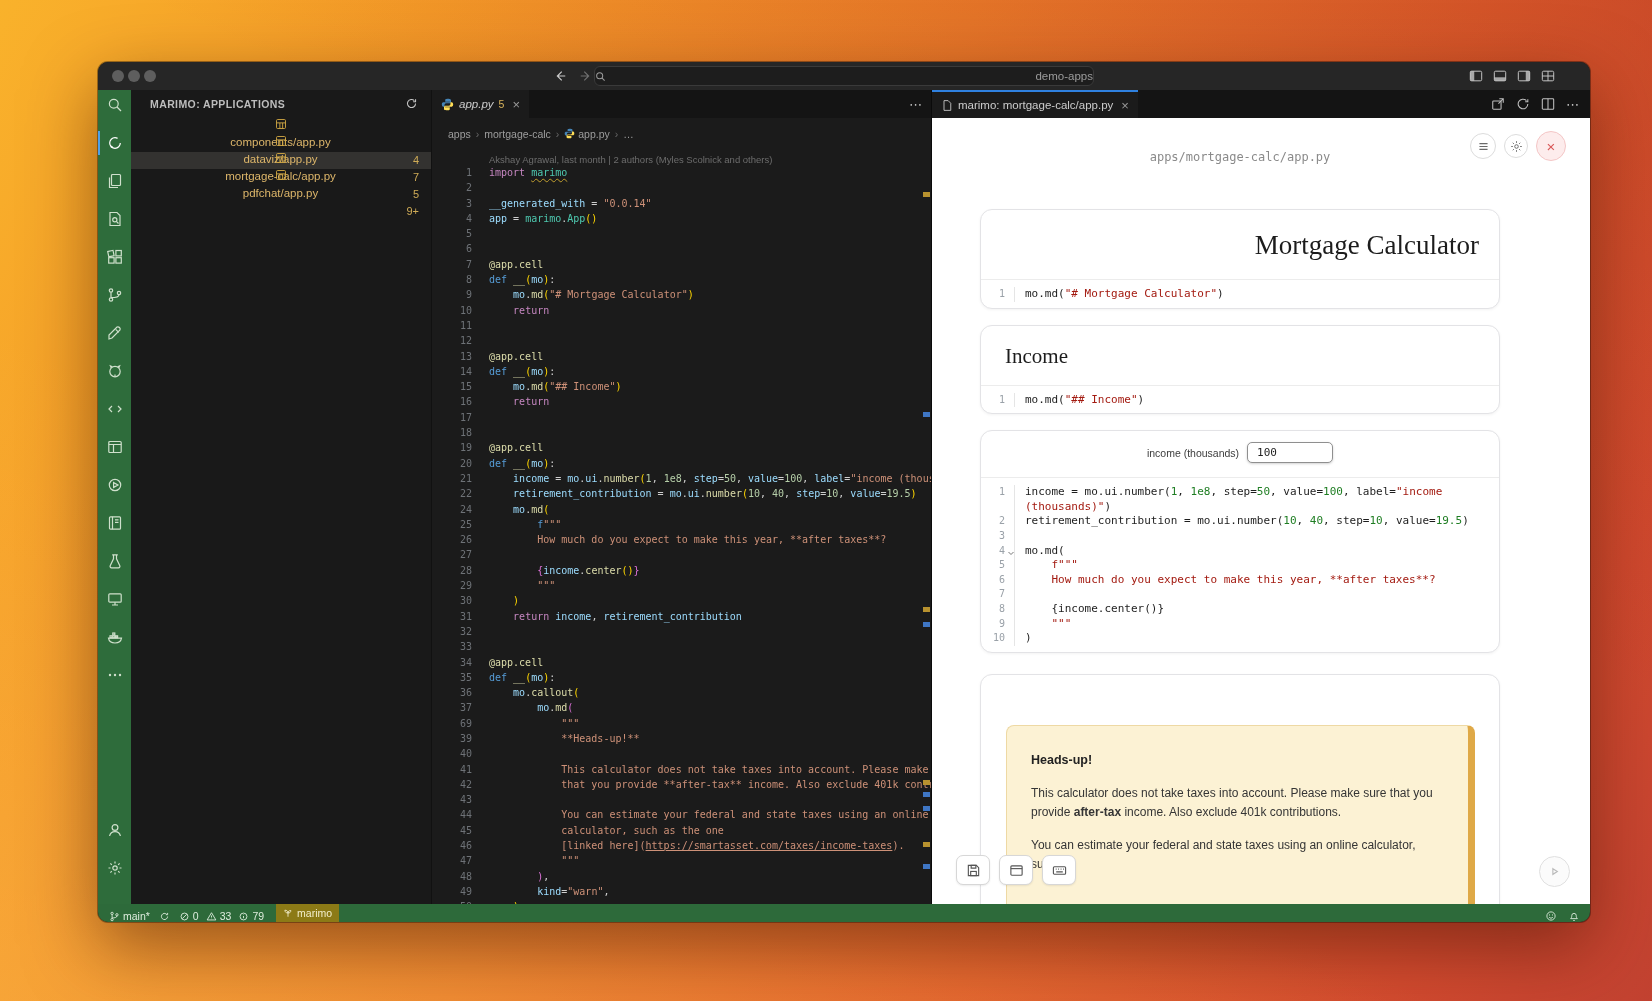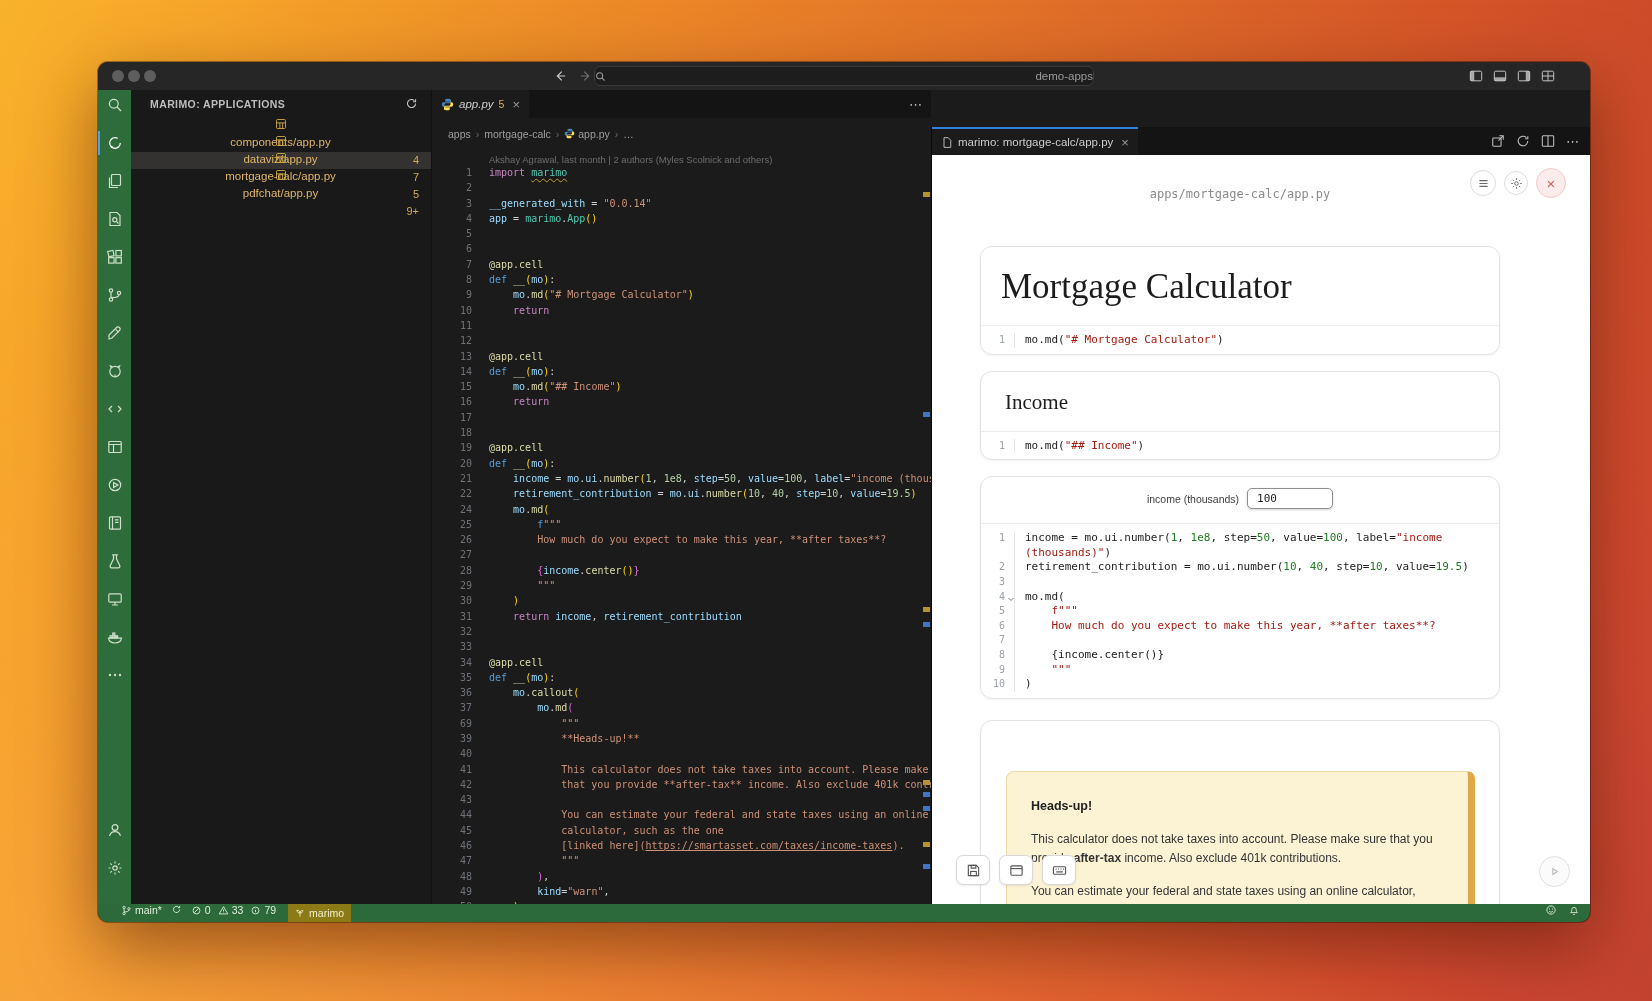--- a/index.html
+++ b/index.html
@@ -56,33 +56,33 @@
   .code-line { display:flex; height:15.3px; white-space:pre; }
   .gutter { width:40px; flex:none; text-align:right; color:#6e7277; }
   .lcode { padding-left:17px; white-space:pre; }
   .tk-k{color:#C586C0}.tk-s{color:#569CD6}.tk-f{color:#DCDCAA}.tk-v{color:#9CDCFE}.tk-n{color:#B5CEA8}
   .tk-r{color:#CE9178}.tk-c{color:#4EC9B0}.tk-t{color:#cfcfcf}.tk-y{color:#FFD700}.tk-o{color:#DA70D6}
   .tk-u{color:#CE9178;text-decoration:underline}
   .tk-m{color:#4EC9B0;text-decoration:underline; text-decoration-style:wavy; text-decoration-color:#bf9d2e; text-underline-offset:2px;}
   .overview-ruler { position:absolute; right:0; top:44px; bottom:0; width:10px; }
   .ovm { position:absolute; right:1px; width:7px; height:5px; }
   
-  .panelcol { flex:1; display:flex; flex-direction:column; background:#141414; border-left:1px solid #0a0a0a; min-width:0;margin-top:37px; }
+  .panelcol { flex:1; display:flex; flex-direction:column; background:#141414; border-left:1px solid #0a0a0a; min-width:0; }
   .panel-actions { position:absolute; right:10px; top:0; height:100%; display:flex; align-items:center; gap:11px; color:#c0c0c0; }
   .webview { flex:1; background:#ffffff; position:relative; overflow:hidden; color:#222; }
   .float-controls { position:absolute; top:13px; right:24px; display:flex; gap:8px; align-items:center; z-index:5; }
   .circle-btn { width:26px; height:26px; border-radius:50%; border:1px solid #dcdcdc; background:#fff; color:#6a6a6a;
     display:flex; align-items:center; justify-content:center; }
   .circle-btn.red { width:30px; height:30px; background:#fdecec; border-color:#f4c6c6; color:#d95757; font-size:15px; }
   .wv-content { position:absolute; inset:0; padding-left:48px; }
   .app-path { margin-top:32px; margin-bottom:45px; width:520px; text-align:center;
     font-family:"DejaVu Sans Mono","Liberation Mono",monospace; font-size:12px; color:#8a8a8a; }
   .card { width:520px; background:#fff; border:1px solid #e3e3e6; border-radius:12px; box-shadow:0 1px 3px rgba(0,0,0,.05); margin-bottom:16px; overflow:hidden; }
   .cell-title { font-family:"Liberation Serif","DejaVu Serif",serif; color:#1c1c1c; font-weight:400; }
-  .cell-title.center { font-size:35px; text-align:left; padding:20px 20px 18px; }
+  .cell-title.center { font-size:27px; text-align:right; padding:20px 20px 18px; }
   .cell-title.left { font-size:21px; text-align:left; padding:18px 24px 16px; }
   .pv-codewrap { border-top:1px solid #ececec; padding:7px 0 6px; }
   .pv-row { display:flex; font-family:"DejaVu Sans Mono","Liberation Mono",monospace; font-size:11px; line-height:14.6px; }
   .pv-gutter { width:34px; flex:none; text-align:right; color:#9aa1a8; font-size:10px; padding-right:9px; border-right:1px solid #e5e5e5; position:relative; }
   .pv-fold { position:absolute; right:-1px; top:3px; color:#777; }
   .pv-text { padding-left:10px; white-space:pre-wrap; width:465px; min-height:14.6px; }
   .pk-bk{color:#1d1d1d}.pk-rs{color:#a31a10}.pk-gn{color:#1e7d22}
   .question { padding:18px 24px 0; font-size:12px; color:#2e2e2e; }
   .question .b, .co-b { font-weight:700; }
   .input-row { display:flex; justify-content:center; align-items:center; gap:8px; margin:11px 0 14px; width:100%; }
@@ -94,21 +94,21 @@
   .callout { margin:50px 24px 0 25px; background:#fcf2d4; border:1px solid #eed9a4; border-right:7px solid #dfa947;
     border-radius:8px; padding:24px; font-size:12px; color:#353535; line-height:1.6; height:300px; }
   .callout h4 { font-size:12.5px; margin-bottom:14px; color:#222; }
   .callout p { margin-bottom:14px; }
   .bottom-btns { position:absolute; left:24px; bottom:19px; display:flex; gap:9px; z-index:6; }
   .tool-btn { width:34px; height:30px; border:1px solid #d7d7d7; border-radius:7px; background:#fff; color:#555;
     display:flex; align-items:center; justify-content:center; box-shadow:0 1px 2px rgba(0,0,0,.08); }
   .run-btn { position:absolute; right:20px; bottom:17px; width:31px; height:31px; border-radius:50%;
     border:1px solid #e0e0e0; background:#fbfbfb; color:#b9b9b9; display:flex; align-items:center; justify-content:center; z-index:6; }
   
-  .statusbar { height:18px; flex:none; background:#2d6a3a; display:flex; align-items:flex-start; color:#ddecdc; font-size:10.5px; padding-left:23px; }
+  .statusbar { height:18px; flex:none; background:#2d6a3a; display:flex; align-items:flex-end; color:#ddecdc; font-size:10.5px; padding-left:11px; }
   .sb-item { display:flex; align-items:center; gap:3px; margin-right:9px; }
   .sb-item svg { display:block; }
   .sb-pill { background:#8c7a16; color:#f2eecb; align-self:stretch; display:flex; align-items:center; gap:4px; padding:0 7px; margin-left:3px; }
   .sb-right { margin-left:auto; display:flex; align-items:center; gap:11px; padding-right:10px; }
 </style>
 </head>
 <body>
 
 <div class="desktop">
   <div class="window">

